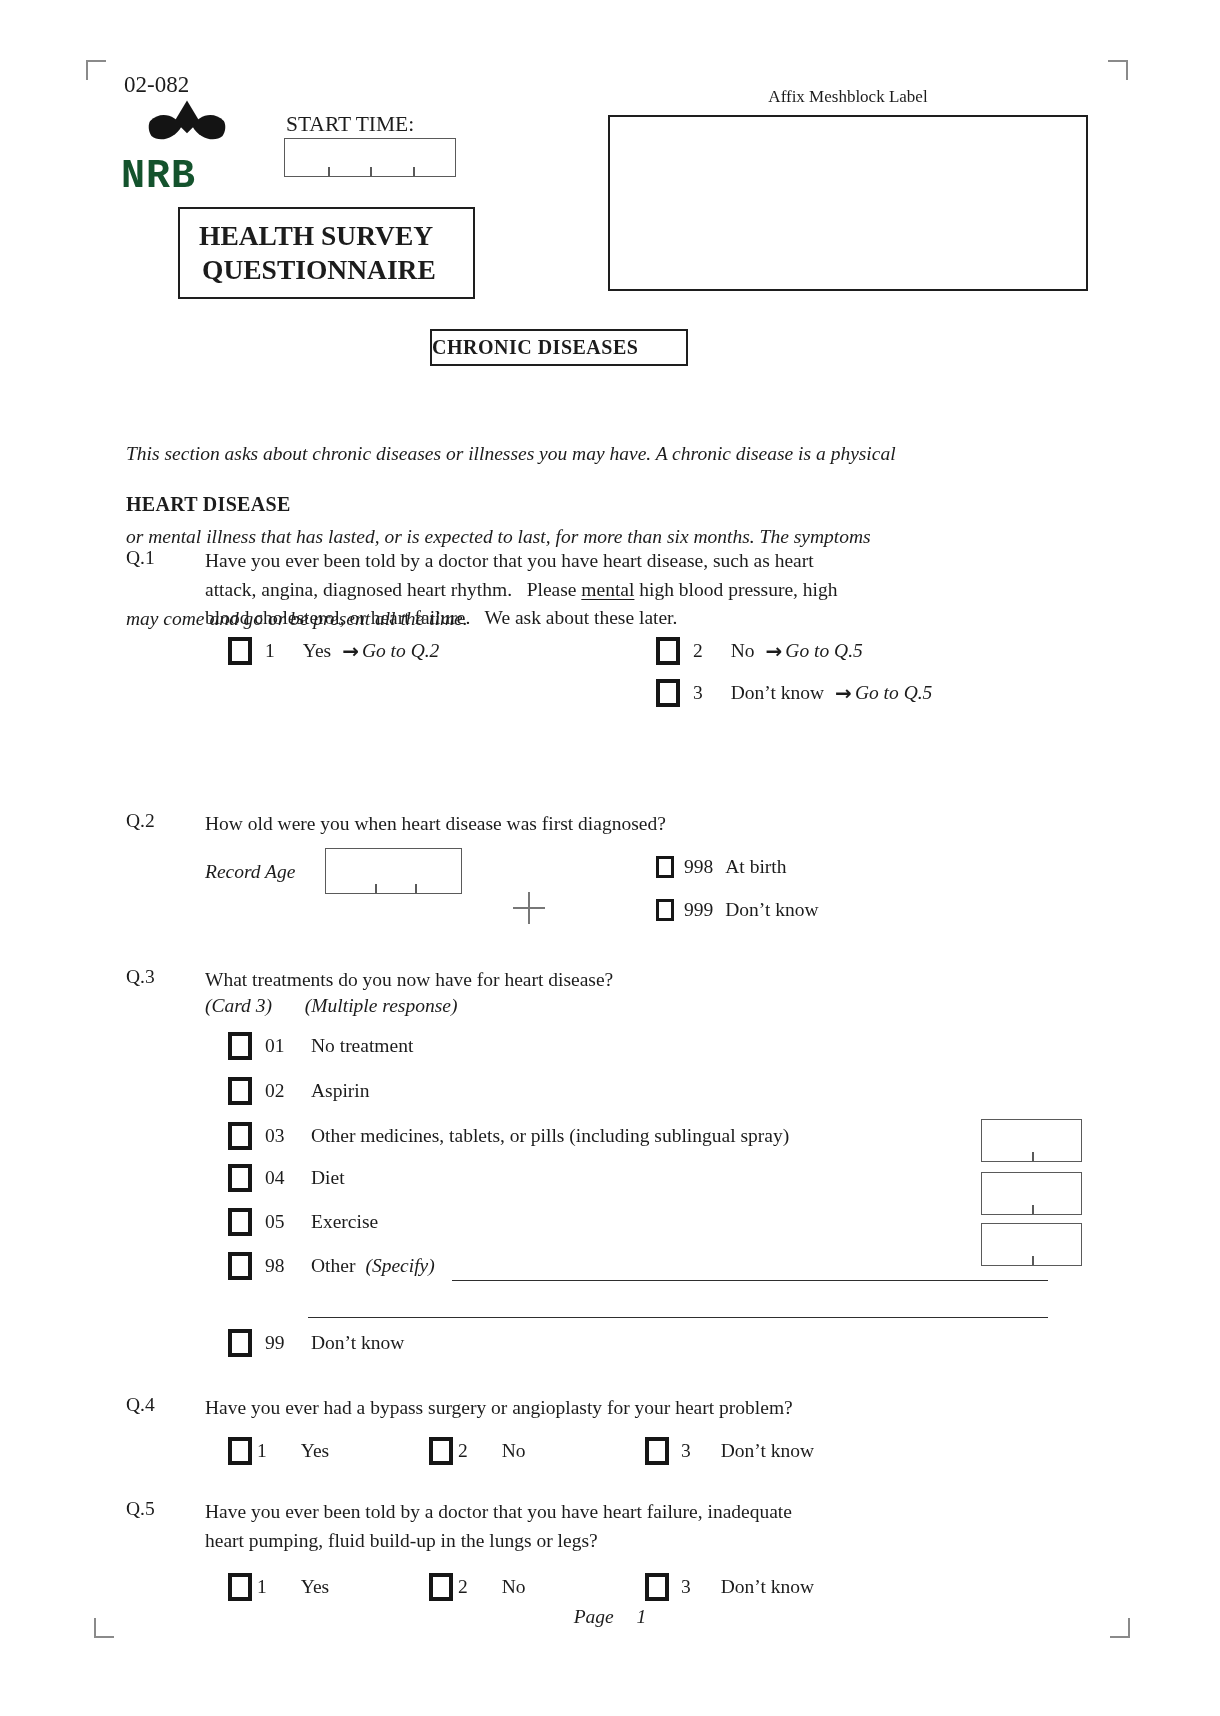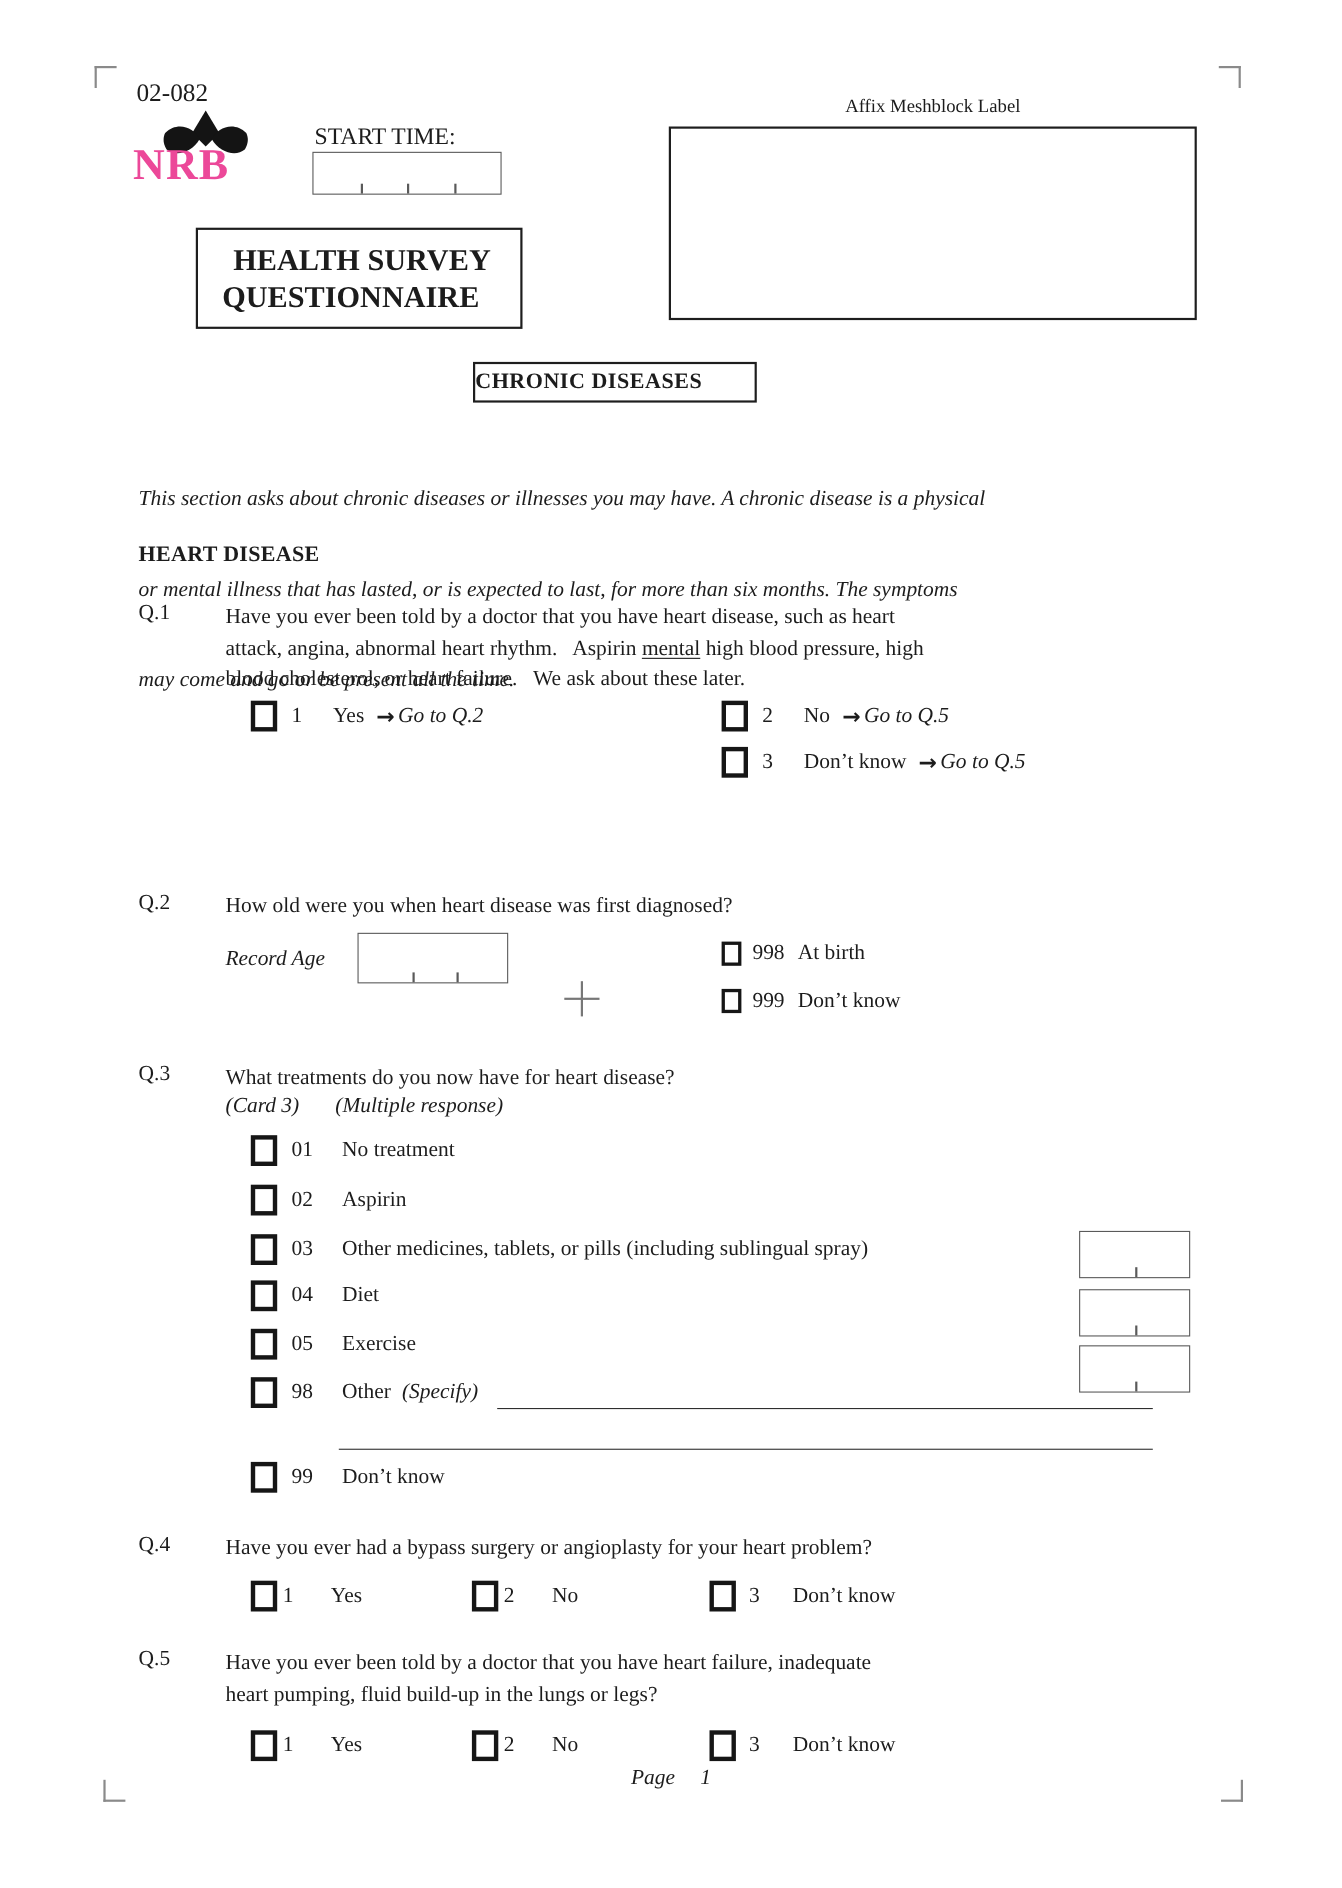--- a/index.html
+++ b/index.html
@@ -55,31 +55,31 @@
 
   <div class="abs pre" style="left:124px;top:72px;font-size:23px;">02-082</div>
 
   <div class="abs" style="left:146px;top:100px;">
     <svg width="82" height="46" viewBox="0 0 120 66" xmlns="http://www.w3.org/2000/svg">
       <path d="M60 0 L78 30 L60 48 L42 30 Z" fill="#141414"></path>
       <path d="M6 30 C22 14 44 22 52 38 C42 56 20 62 8 52 C3 44 3 36 6 30 Z" fill="#141414"></path>
       <path d="M114 30 C98 14 76 22 68 38 C78 56 100 62 112 52 C117 44 117 36 114 30 Z" fill="#141414"></path>
     </svg>
   </div>
-  <div class="abs" style="left:121px;top:126px;font-family:Liberation Serif, serif;font-weight:bold;font-size:40px;letter-spacing:1px;color:#ec4899;">NRB</div>
+  <div class="abs" style="left:121px;top:154px;font-family:Liberation Mono, monospace;font-weight:bold;font-size:40px;letter-spacing:1px;color:#14532d;">NRB</div>
 
   <div class="abs pre" style="left:286px;top:112px;font-size:21.5px;">START TIME:</div>
   <div class="thinbox" style="left:284px;top:138px;width:172px;height:39px;">
     <span class="tick" style="left:25%;"></span>
     <span class="tick" style="left:50%;"></span>
     <span class="tick" style="left:75%;"></span>
   </div>
 
   <div class="blackbox" style="left:178px;top:207px;width:297px;height:92px;">
-    <div class="b pre" style="margin:10px 0 0 32px;font-size:27.5px;line-height:34px;font-family:Liberation Serif, serif;">HEALTH SURVEY</div>
+    <div class="b pre" style="margin:10px 0 0 19px;font-size:27.5px;line-height:34px;font-family:Liberation Serif, serif;">HEALTH SURVEY</div>
     <div class="b pre" style="margin:0 0 0 22px;font-size:27.5px;line-height:34px;">QUESTIONNAIRE</div>
   </div>
 
   <div class="abs pre" style="left:608px;top:87px;width:480px;text-align:center;font-size:17px;">Affix Meshblock Label</div>
   <div class="blackbox" style="left:608px;top:115px;width:480px;height:176px;border-width:2px;"></div>
 
   <div class="blackbox" style="left:430px;top:329px;width:258px;height:37px;">
     <div class="b" style="text-align:left;font-size:20px;line-height:33px;letter-spacing:0.5px;">CHRONIC DISEASES</div>
   </div>
 
@@ -87,21 +87,21 @@
     <div class="pre">This section asks about chronic diseases or illnesses you may have. A chronic disease is a physical</div>
     <div class="pre">or mental illness that has lasted, or is expected to last, for more than six months. The symptoms</div>
     <div class="pre">may come and go or be present all the time.</div>
   </div>
 
   <div class="abs b pre" style="left:126px;top:493px;font-size:20px;letter-spacing:0.3px;">HEART DISEASE</div>
 
   <div class="qnum pre" style="left:126px;top:547px;">Q.1</div>
   <div class="qtext" style="left:205px;top:547px;">
     <div class="pre">Have you ever been told by a doctor that you have heart disease, such as heart</div>
-    <div class="pre"><span class="pre">attack, angina, abnormal heart rhythm.   Aspirin </span><span class="u pre">mental</span><span class="pre"> high blood pressure, high</span></div>
+    <div class="pre"><span class="pre">attack, angina, diagnosed heart rhythm.   Please </span><span class="u pre">mental</span><span class="pre"> high blood pressure, high</span></div>
     <div class="pre">blood cholesterol, or heart failure.   We ask about these later.</div>
   </div>
 
   <div class="row" style="left:228px;top:637px;">
     <span class="cb"></span>
     <span class="num">1</span>
     <span class="lbl">Yes</span>
     <span class="arrow"></span>
     <span class="goto">Go to Q.2</span>
   </div>

